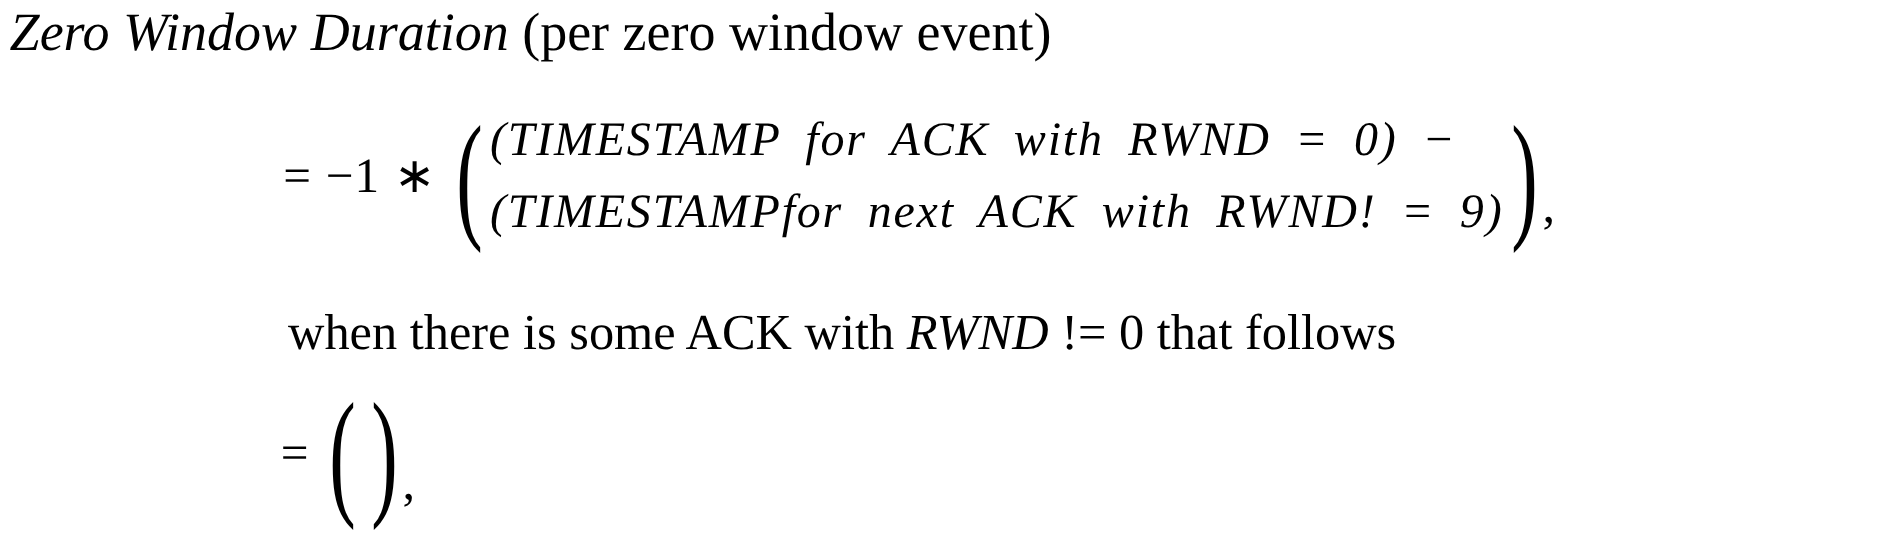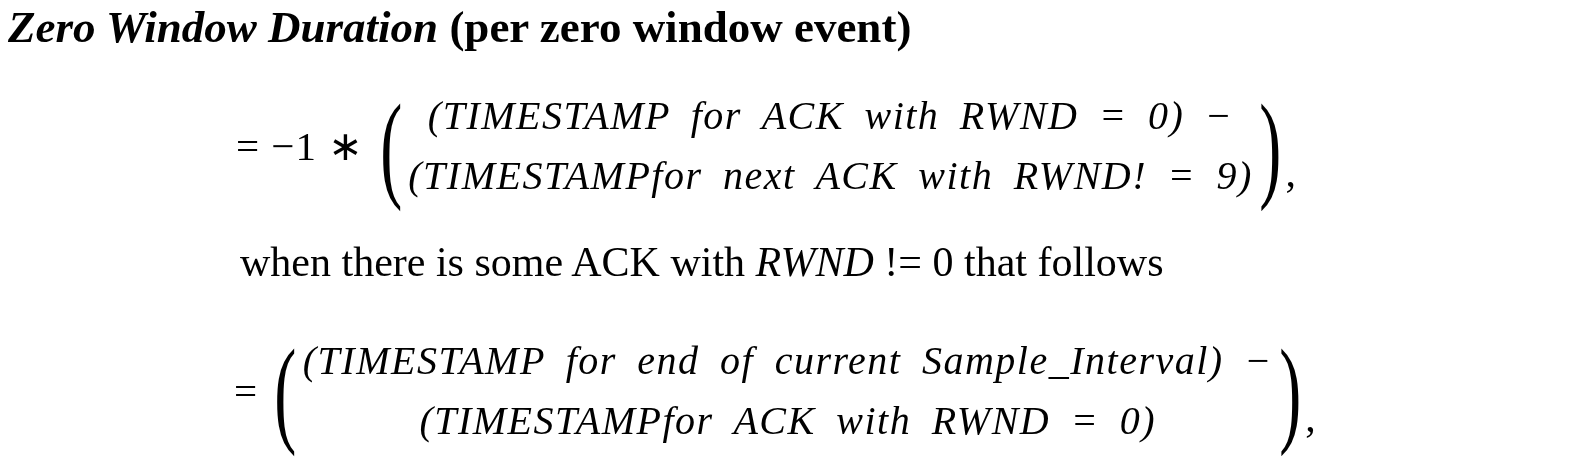--- a/index.html
+++ b/index.html
@@ -12,21 +12,20 @@
     font-family: "Liberation Serif", serif;
     overflow: hidden;
   }
   .title-line {
     position: absolute;
     left: 8px;
     top: 2px;
     font-size: 45px;
     line-height: 1.15;
     white-space: pre;
-    font-weight: bold;
   }
   .title-term { font-style: italic; }
   .formula {
     position: absolute;
     display: flex;
     align-items: center;
   }
   .f1 { left: 236px; top: 86px; }
   .f2 { left: 234px; top: 331px; }
   .lhs {
@@ -40,39 +39,39 @@
     line-height: 1;
     display: inline-block;
     transform: scale(0.72, 1.28);
     transform-origin: center;
   }
   .bigparen.open { margin-right: 2px; }
   .bigparen.close { margin-left: 2px; }
   .stack {
     display: flex;
     flex-direction: column;
-    align-items: center;
+    align-items: flex-start;
   }
   .frow {
     font-style: italic;
     font-size: 40px;
     line-height: 60px;
     letter-spacing: 1.5px;
     word-spacing: 9px;
     white-space: pre;
   }
   .comma {
     font-size: 42px;
     transform: translateY(26px);
     display: inline-block;
   }
   .condition {
     position: absolute;
     left: 240px;
-    top: 238px;
+    top: 254px;
     font-size: 42px;
     white-space: pre;
   }
   .cond-var { font-style: italic; }
 </style>
 </head>
 <body>
 
 <div class="page">
 
@@ -87,21 +86,17 @@
     </div>
     <span class="bigparen close">)</span>
     <span class="comma">,</span>
   </div>
 
   <div class="condition"><span>when there is some ACK with </span><span class="cond-var">RWND</span><span> != 0 that follows</span></div>
 
   <div class="formula f2">
     <span class="lhs">=</span>
     <span class="bigparen open">(</span>
-    <div class="stack">
-      <div class="frow">(TIMESTAMP for end of current Sample_Interval) −</div>
-      <div class="frow">(TIMESTAMPfor ACK with RWND = 0)</div>
-    </div>
     <span class="bigparen close">)</span>
     <span class="comma">,</span>
   </div>
 
 </div>
 
 </body></html>

